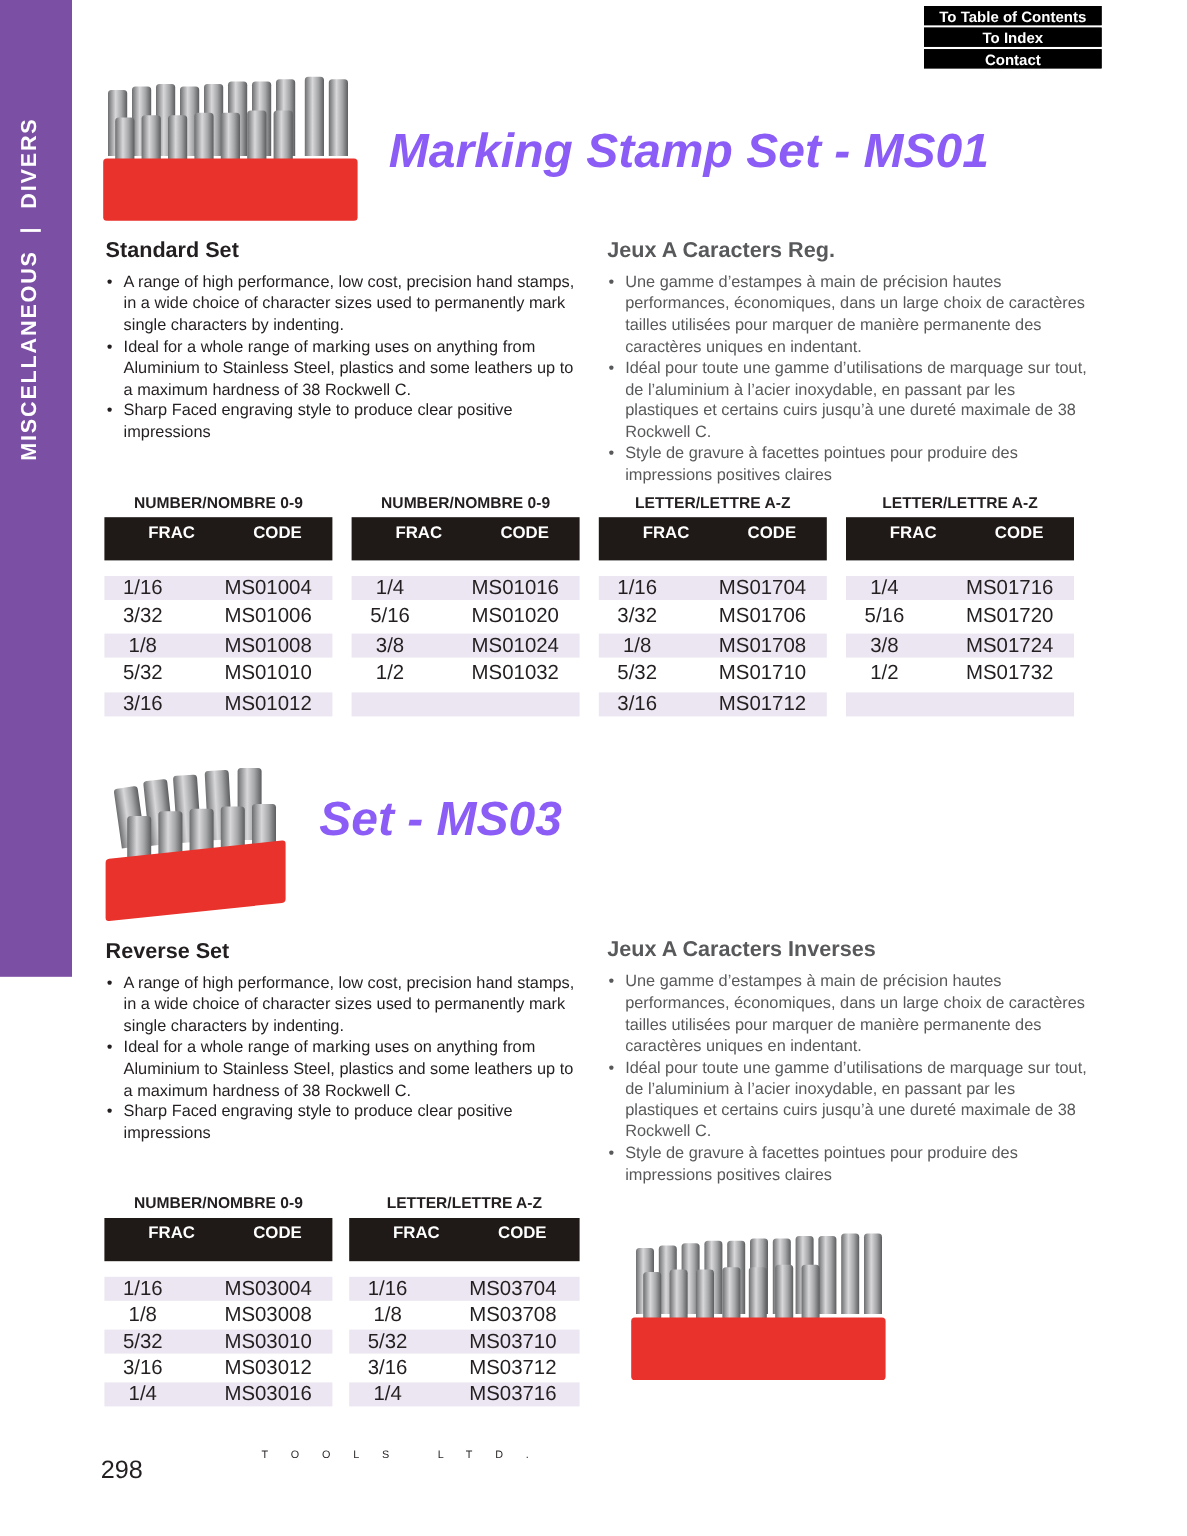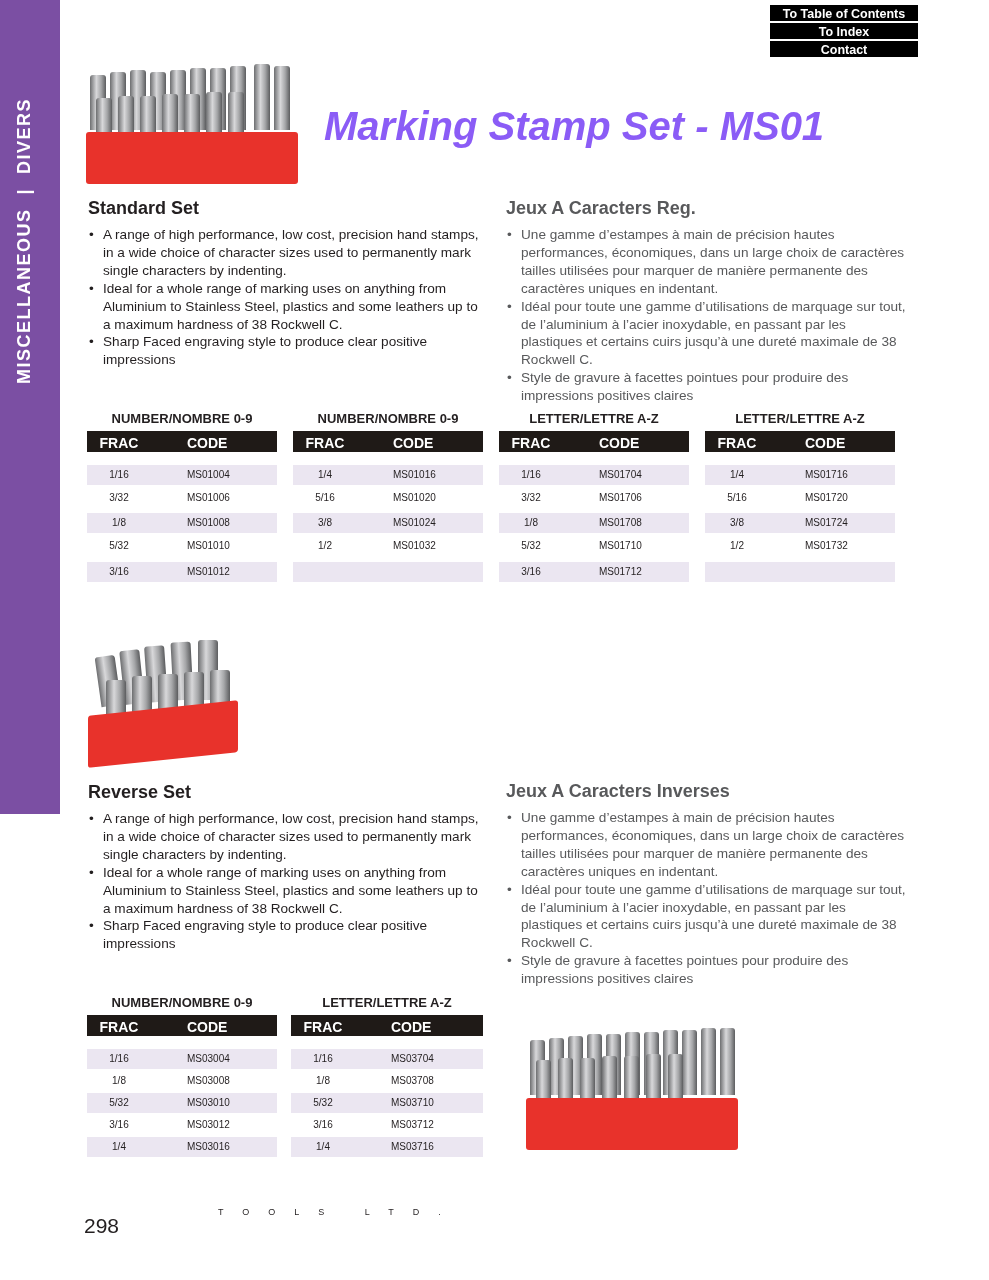--- a/index.html
+++ b/index.html
@@ -25,24 +25,24 @@
       position: absolute; color: #8b5cf6; font-weight: bold; font-size: 40px; line-height: 48px; font-style: italic;
     }
     .section-head { position: absolute; font-weight: bold; font-size: 18px; color: #231f20; }
     .section-head.fr { color: #58595b; }
     .bullets { position: absolute; font-size: 13.6px; line-height: 17.9px; list-style: none; }
     .bullets li { position: relative; padding-left: 15px; }
     .bullets li::before { content: "•"; position: absolute; left: 1px; top: 0; }
     .bullets.fr { color: #58595b; }
     .tbl { position: absolute; width: 190px; }
     .tbl-caption { text-align: center; font-weight: bold; font-size: 13px; height: 20px; line-height: 20px; margin-bottom: 2px; }
-    .tbl-head { display: flex; background: #1f1a17; color: #fff; font-weight: bold; font-size: 14px; height: 21px; line-height: 24px; margin-bottom: 13px; }
+    .tbl-head { display: flex; background: #1f1a17; color: #fff; font-weight: bold; font-size: 14px; height: 36px; line-height: 24px; margin-bottom: 13px; padding-left: 24px; }
     .tbl-head span:first-child, .tbl-row span:first-child { width: 64px; text-align: center; }
     .tbl-head span:last-child, .tbl-row span:last-child { flex: 1; text-align: left; padding-left: 36px; }
-    .tbl-row { display: flex; font-size: 10px; height: 24.3px; line-height: 22px; margin-bottom: 0; }
+    .tbl-row { display: flex; font-size: 17px; height: 24.3px; line-height: 22px; margin-bottom: 0; }
     .tbl-row.shade-inner { background: #ebe6f1; height: 20px; line-height: 20px; margin: 2px 0; }
     .photo { position: absolute; }
     .stamp-tray { position: absolute; background: #e8322b; border-radius: 3px; }
     .stamp { position: absolute; background: linear-gradient(90deg,#6d6e70,#d8d8da 40%,#a5a6a8 70%,#5c5d5f); border-radius: 3px 3px 0 0; }
     .footer-page { position: absolute; left: 84px; top: 1214px; font-size: 21px; font-weight: normal; }
     .logo { position: absolute; left: 140px; top: 1210px; width: 320px; }
     .logo-main { font-family: "DejaVu Sans", sans-serif; font-weight: bold; font-size: 26px; letter-spacing: -0.5px; display: flex; align-items: center; }
     .logo-sub { font-size: 9px; letter-spacing: 19px; margin-left: 78px; margin-top: -3px; }
     .logo-mark { display: inline-block; width: 34px; height: 24px; margin: 0 2px; }
   </style>
@@ -219,20 +219,21 @@
   <div class="stamp" style="left:118px;top:4px;width:20px;height:60px;"></div>
   <div class="stamp" style="left:26px;top:44px;width:20px;height:40px;"></div>
   <div class="stamp" style="left:52px;top:40px;width:20px;height:44px;"></div>
   <div class="stamp" style="left:78px;top:38px;width:20px;height:46px;"></div>
   <div class="stamp" style="left:104px;top:36px;width:20px;height:48px;"></div>
   <div class="stamp" style="left:130px;top:34px;width:20px;height:50px;"></div>
   <div class="stamp-tray" style="left:8px;top:72px;width:150px;height:52px;transform:skewY(-6deg);"></div>
 </div>
 
 <div class="title" style="left:266px;top:659px;">
+  <div>Set - MS03</div>
 </div>
 
 <div class="section-head" style="left:88px;top:782px;">Reverse Set</div>
 <ul class="bullets" style="left:88px;top:810px;width:400px;">
   <li>A range of high performance, low cost, precision hand stamps, in a wide choice of character sizes used to permanently mark single characters by indenting.</li>
   <li>Ideal for a whole range of marking uses on anything from Aluminium to Stainless Steel, plastics and some leathers up to a maximum hardness of 38 Rockwell C.</li>
   <li>Sharp Faced engraving style to produce clear positive impressions</li>
 </ul>
 
 <div class="section-head fr" style="left:506px;top:781px;">Jeux A Caracters Inverses</div>

